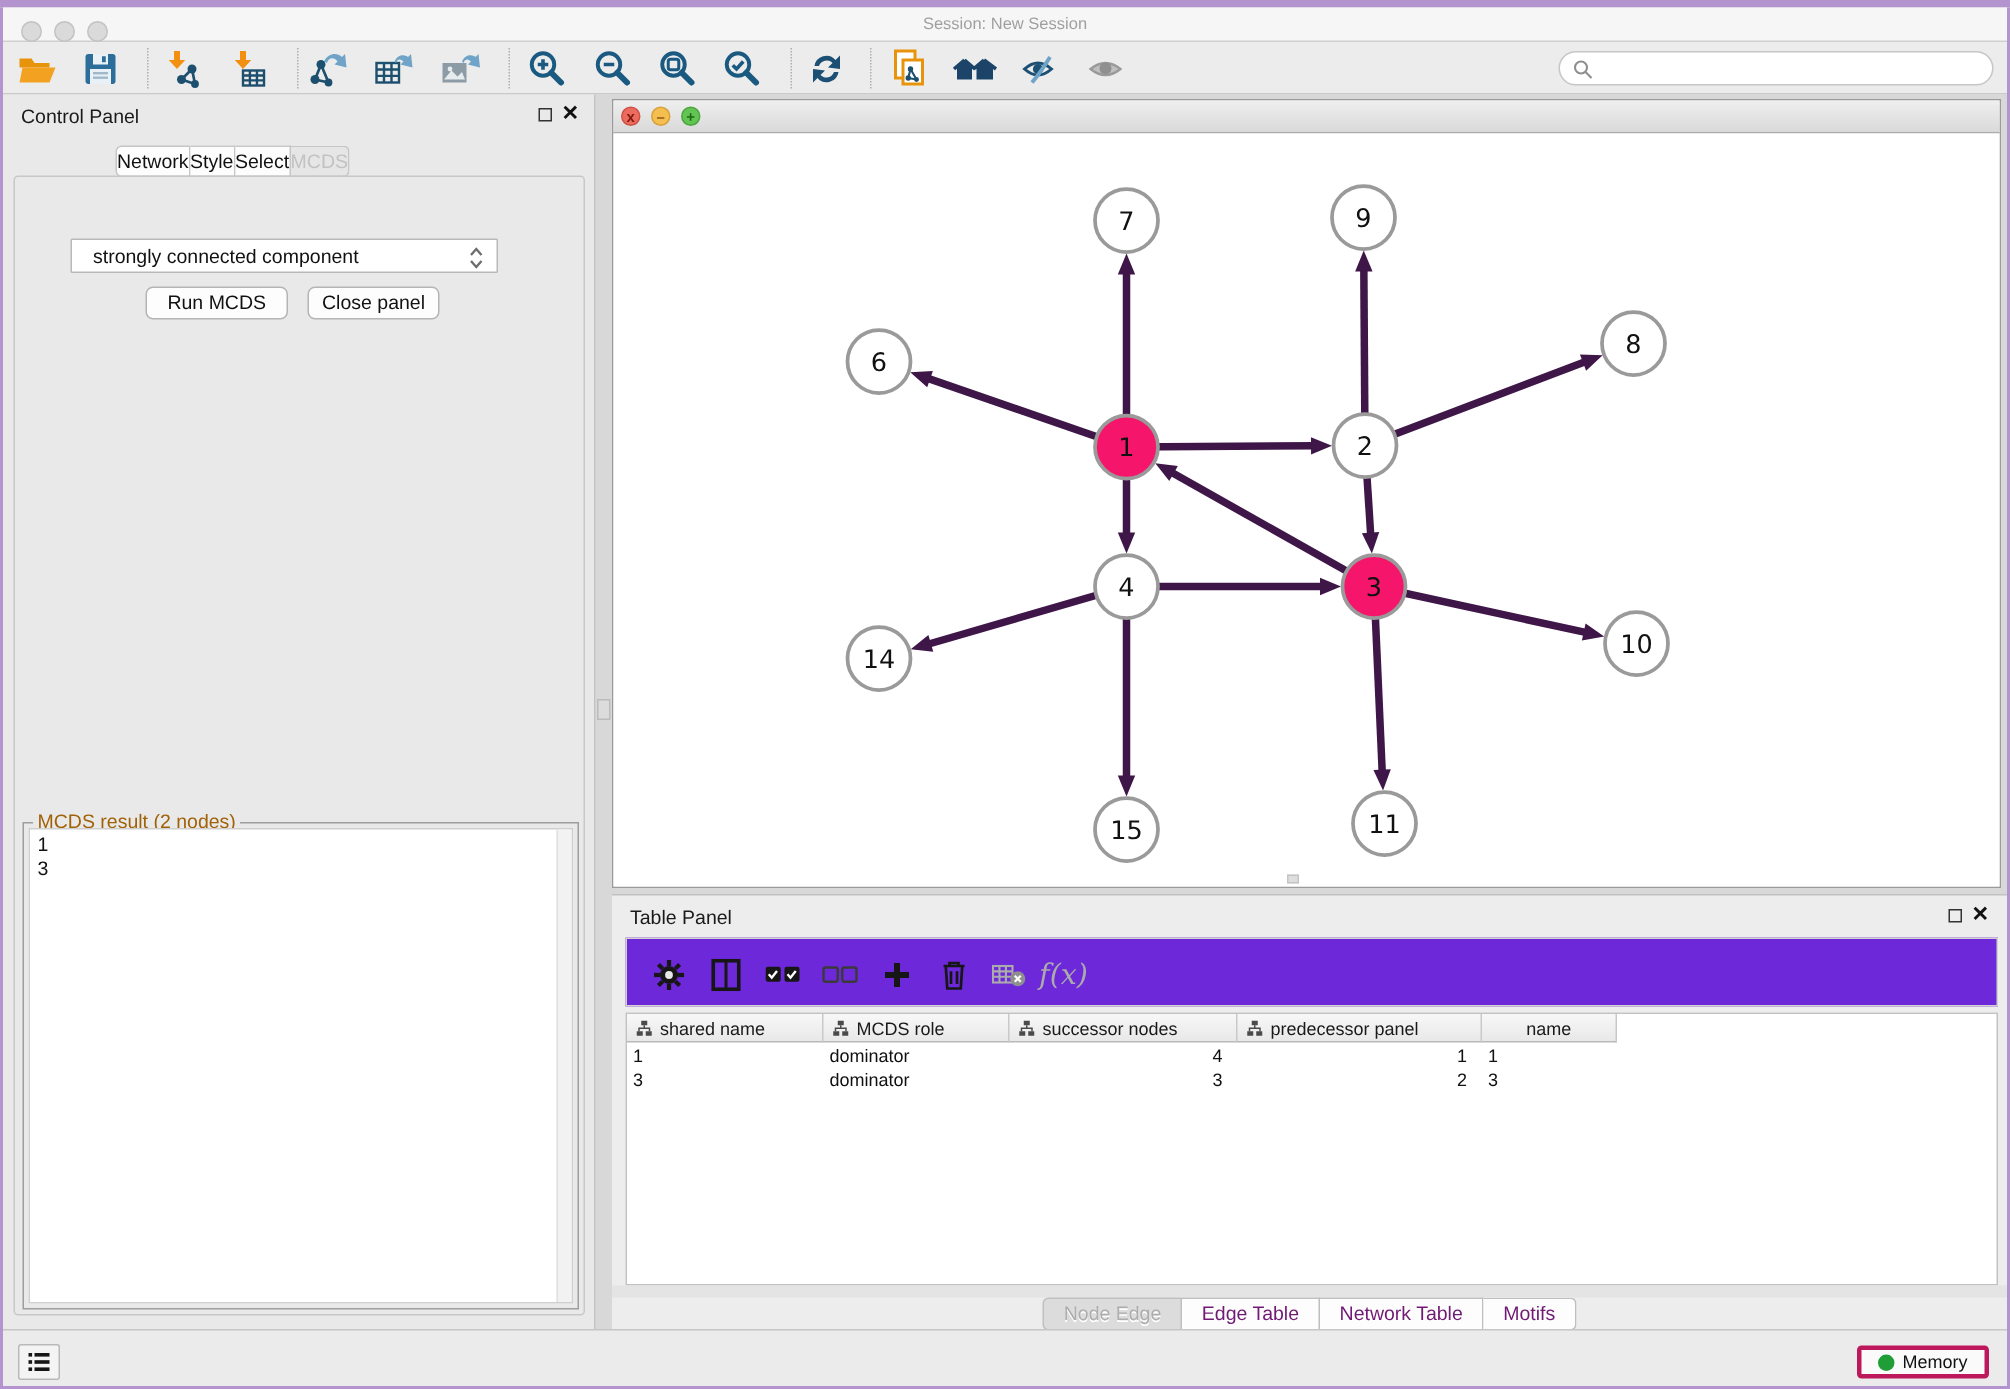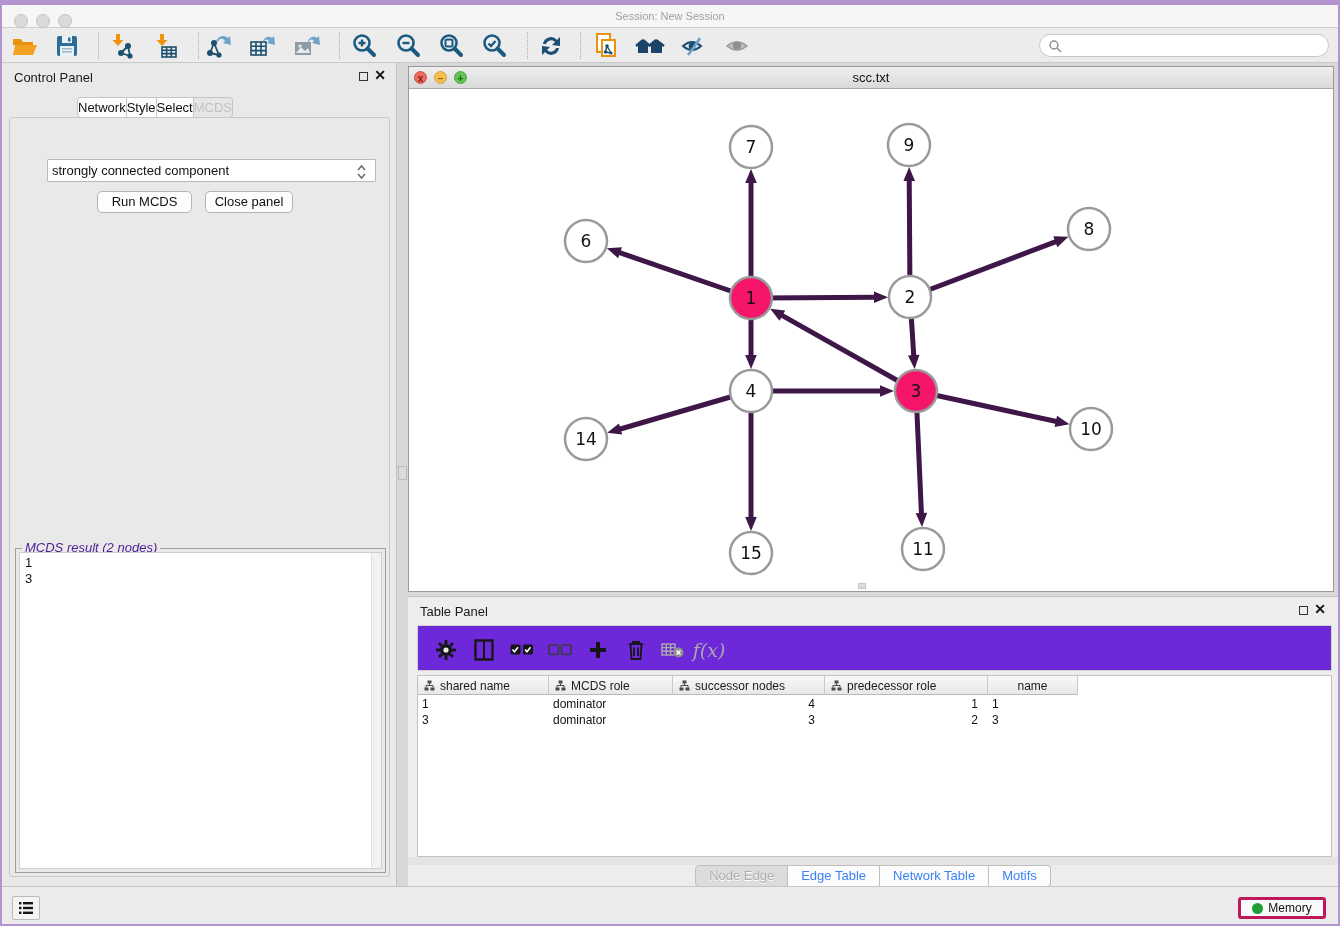--- a/index.html
+++ b/index.html
@@ -35,28 +35,28 @@
   .cp-float { right:28px; } .cp-close { right:10px; }
 
   .cp-tabs { position:absolute; left:75px; top:34px; height:21px; display:flex; }
   .cp-tab { height:21px; padding:0 0; background:#FDFDFD; border:1px solid #C6C6C6; border-left:none; font-size:13px; line-height:19px; color:#111; }
   .cp-tab:first-child { border-left:1px solid #C6C6C6; border-radius:4px 0 0 4px; }
   .cp-tab:last-child { border-radius:0 4px 4px 0; }
   .cp-tab.active { background:#E6E6E6; color:#C2C2C2; }
 
   .cp-content { position:absolute; left:7px; top:54px; width:381px; height:760px; border:1px solid #C8C8C8; border-radius:3px; background:#E9E9E9; }
   .opt-label { position:absolute; left:0; right:0; top:20px; text-align:center; font-size:13px; color:#111; }
-  .criterion-select { position:absolute; left:37px; top:41px; width:329px; height:23px; background:#FFFFFF; border:1px solid #B9B9B9; border-radius:1px; font-size:13px; line-height:21px; padding-left:4px; color:#111; }
+  .criterion-select { position:absolute; left:37px; top:41px; width:285px; height:23px; background:#FFFFFF; border:1px solid #B9B9B9; border-radius:1px; font-size:13px; line-height:21px; padding-left:14px; color:#111; }
   .sel-chev { position:absolute; right:8px; top:3px; }
   .cp-btn { position:absolute; top:73px; height:22px; background:#FDFDFD; border:1px solid #B5B5B5; border-radius:5px; font-size:13px; text-align:center; line-height:20px; color:#111; }
   .btn-run { left:87px; width:95px; }
   .btn-close { left:195px; width:88px; }
 
   .mcds-fieldset { position:absolute; left:5px; top:430px; width:371px; height:325px; border:1px solid #9E9E9E; background:#E9E9E9; }
-  .mcds-legend { position:absolute; left:6px; top:-9px; background:#E9E9E9; padding:0 3px; font-size:13px; color:#4c1d95;font-style:italic; }
+  .mcds-legend { position:absolute; left:6px; top:-9px; background:#E9E9E9; padding:0 3px; font-size:13px; color:#a16207; }
   .mcds-textarea { position:absolute; left:3px; top:3px; right:3px; bottom:3px; background:#FFFFFF; border:1px solid #CFCFCF; font-size:13px; line-height:16px; padding:2px 0 0 5px; color:#111; }
   .mcds-scroll { position:absolute; right:0; top:0; width:10px; bottom:0; background:#F2F2F2; border-left:1px solid #E0E0E0; }
 
   .vsplit-handle { position:absolute; left:396px; top:403px; width:9px; height:14px; background:#DCDCDC; border:1px solid #BBB; }
 
   
   .net-window { position:absolute; left:406px; top:3px; width:926px; height:526px; border:1px solid #9A9A9A; background:#FFFFFF; }
   .net-titlebar { position:relative; height:22px; background:linear-gradient(#EFEFEF,#D9D9D9); border-bottom:1px solid #ABABAB; }
   .net-title { position:absolute; left:0; right:0; top:3px; text-align:center; font-size:13px; color:#111; }
   .light { position:absolute; top:4px; width:13px; height:13px; border-radius:50%; font-size:10px; font-weight:bold; text-align:center; line-height:13px; }
@@ -75,21 +75,21 @@
   .tp-table { position:absolute; left:9px; top:78px; width:915px; height:182px; background:#FFFFFF; border:1px solid #C2C2C2; }
   .thead { position:absolute; left:0; top:0; height:19px; display:flex; background:linear-gradient(#F8F8F8,#E8E8E8); border-bottom:1px solid #B9B9B9; }
   .th { height:19px; border-right:1px solid #C9C9C9; font-size:12px; color:#1A1A1A; display:flex; align-items:center; padding-left:6px; gap:5px; }
   .th.center { justify-content:center; padding-left:0; }
   .tbody { position:absolute; left:0; top:20px; right:0; }
   .tr { display:flex; height:16px; }
   .td { font-size:12px; color:#111; line-height:16px; padding:0 10px 0 4px; white-space:nowrap; overflow:hidden; }
   .td.right { text-align:right; }
   .tp-graybar { position:absolute; left:0; top:260px; width:930px; height:8px; background:#E4E4E4; }
   .tp-tabs { position:absolute; left:0; top:268px; width:930px; height:22px; display:flex; justify-content:center; }
-  .tp-tab { height:22px; padding:0 13px; background:#FDFDFD; border:1px solid #BFBFBF; border-left:none; font-size:13px; line-height:20px; color:#3b82f6; }
+  .tp-tab { height:22px; padding:0 13px; background:#FDFDFD; border:1px solid #BFBFBF; border-left:none; font-size:13px; line-height:20px; color:#701a75; }
   .tp-tab:first-child { border-left:1px solid #BFBFBF; border-radius:4px 0 0 4px; }
   .tp-tab:last-child { border-radius:0 4px 4px 0; }
   .tp-tab.active { background:#DCDCDC; color:#ADADAD; text-shadow:0 1px 0 #fff; }
 
   
   .statusbar { position:absolute; left:2px; top:886px; width:1336px; height:38px; background:#EBEBEB; border-top:1px solid #C6C6C6; }
   .list-btn { position:absolute; left:10px; top:9px; width:28px; height:24px; background:#F4F4F4; border:1px solid #B9B9B9; border-radius:2px; display:flex; align-items:center; justify-content:center; }
   .memory-btn { position:absolute; right:12px; top:10px; width:88px; height:22px; background:#FAFAFA; border:3px solid #be185d; border-radius:3px; display:flex; align-items:center; justify-content:center; gap:5px; font-size:12px; color:#111; }
   .mem-dot { width:11px; height:11px; border-radius:50%; background:#1F9E37; }
 </style>
@@ -283,21 +283,20 @@
       </div>
     </div>
   </div>
   <div class="vsplit-handle"></div>
 
   <div class="net-window">
     <div class="net-titlebar">
       <div class="light l-close">x</div>
       <div class="light l-min">–</div>
       <div class="light l-max">+</div>
-      <div class="net-title">scc.txt</div>
     </div>
     <div class="net-canvas">
       <svg id="graph-svg" width="924" height="502" viewBox="0 0 924 502">
           <line x1="342" y1="209" x2="342" y2="92" stroke="#3E1647" stroke-width="5"></line>
           <polygon points="342,80 347.8,94 336.2,94" fill="#3E1647"></polygon>
           <line x1="342" y1="209" x2="209.13646698591305" y2="163.10168859513362" stroke="#3E1647" stroke-width="5"></line>
           <polygon points="197.79418452029668,159.18344556155705 212.9206648630778,158.27262590901515 209.13302993062044,169.2368322924443" fill="#3E1647"></polygon>
           <line x1="342" y1="209" x2="467.0006724218063" y2="208.21383224891946" stroke="#3E1647" stroke-width="5"></line>
           <polygon points="479.0004350964629,208.13836204341848 465.03718924202235,214.02629590925366 464.9642347100381,202.42652532375226" fill="#3E1647"></polygon>
           <line x1="342" y1="209" x2="342" y2="268" stroke="#3E1647" stroke-width="5"></line>
@@ -452,21 +451,21 @@
             </svg>
             <span>successor nodes</span>
           </div>
           <div class="th" style="width: 163px;">
             <svg width="11" height="11" viewBox="0 0 11 11">
               <rect x="3.5" y="0.5" width="4" height="3" fill="#4A4A4A"></rect>
               <path d="M5.5 3.5 v2 M2 7.5 v-2 h7 v2" stroke="#4A4A4A" fill="none"></path>
               <rect x="0.5" y="7.5" width="4" height="3" fill="#4A4A4A"></rect>
               <rect x="6.5" y="7.5" width="4" height="3" fill="#4A4A4A"></rect>
             </svg>
-            <span>predecessor role</span>
+            <span>predecessor panel</span>
           </div>
           <div class="th center" style="width: 90px;">
             <span>name</span>
           </div>
         </div>
       <div class="tbody" id="table-body">
           <div class="tr">
             <div class="td" style="width: 131px;">1</div>
             <div class="td" style="width: 124px;">dominator</div>
             <div class="td right" style="width: 152px;">4</div>

